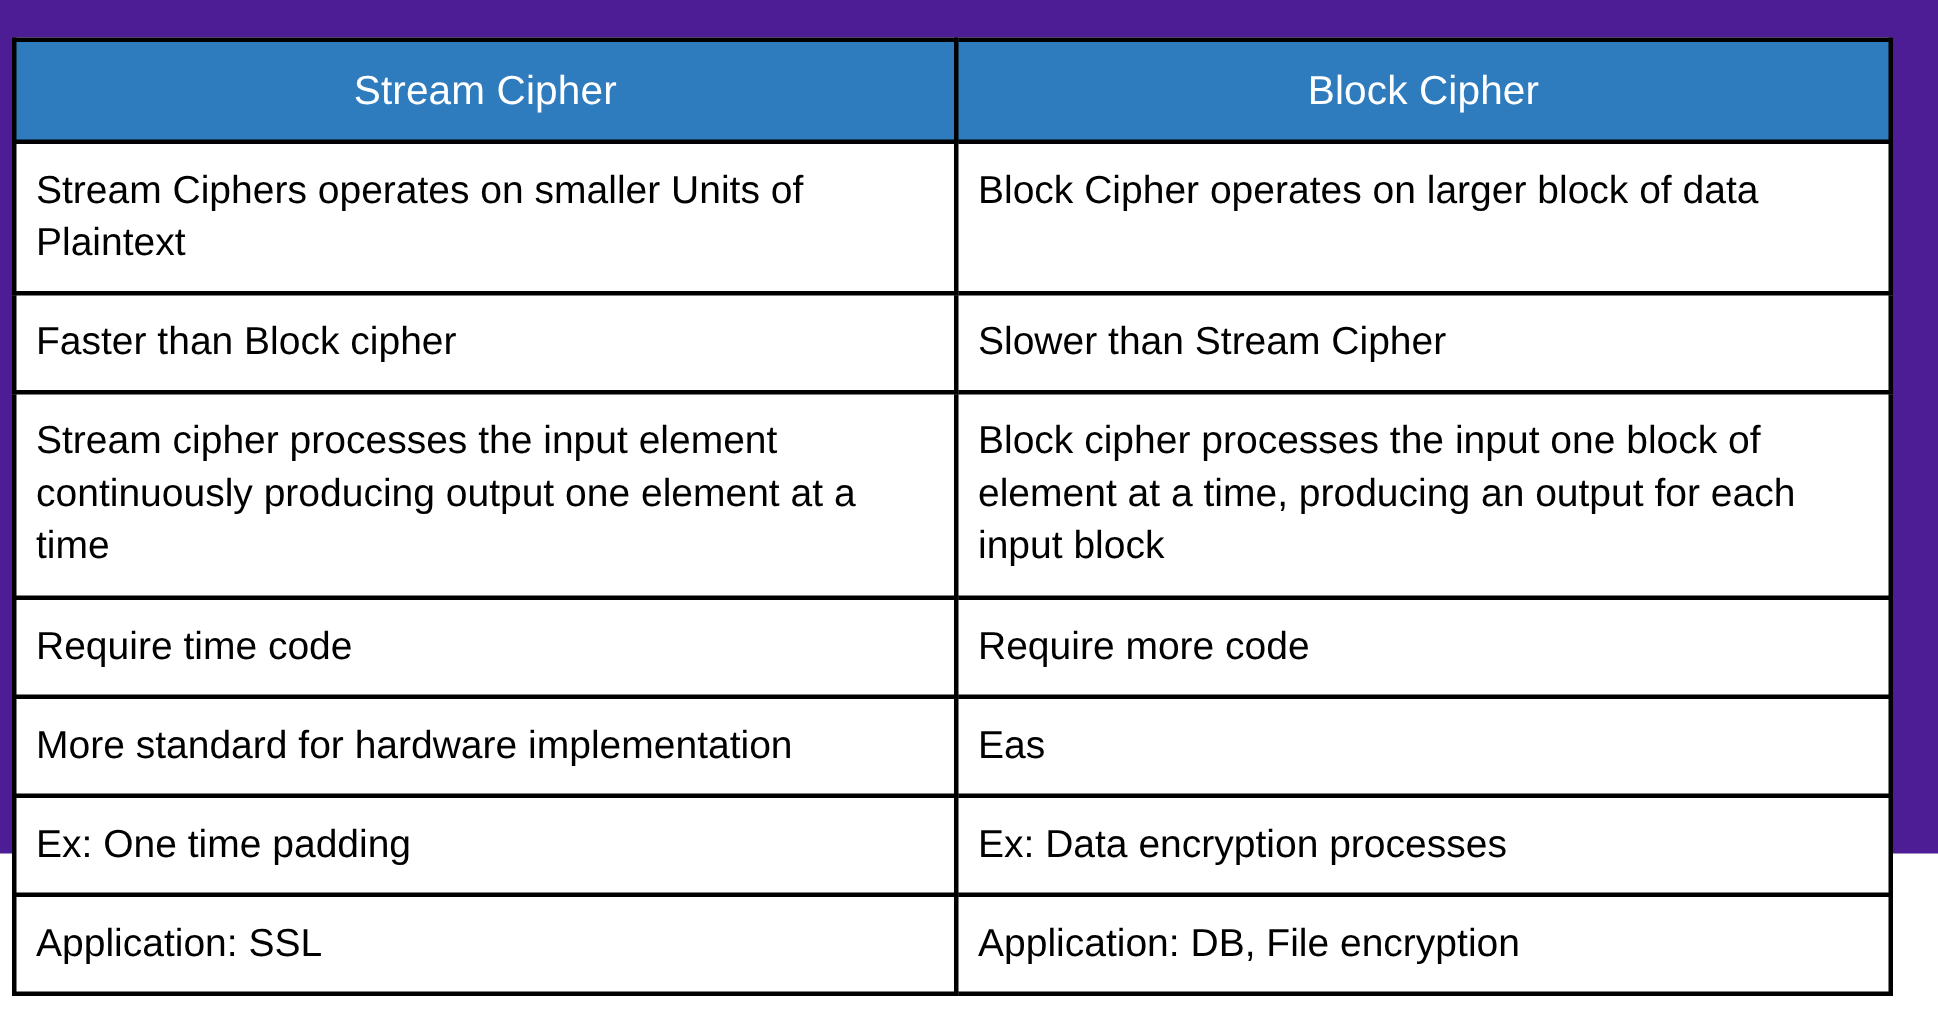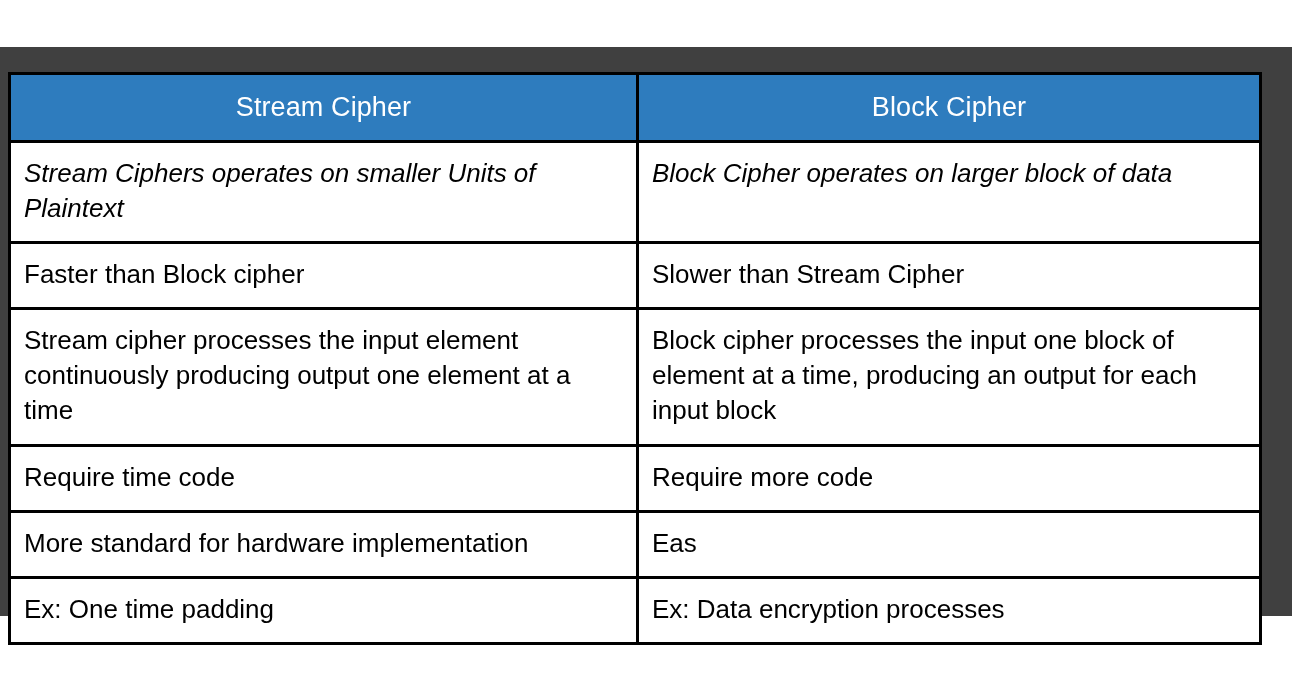--- a/index.html
+++ b/index.html
@@ -13,22 +13,21 @@
     height: 684px;
     overflow: hidden;
     font-family: "Liberation Sans", sans-serif;
     -webkit-font-smoothing: antialiased;
   }
 
   .page {
     position: relative;
     width: 1292px;
     height: 569px;
-    background: #404040;
-    margin-top: 47px;
+    background: #4c1d95;
   }
 
   .comparison-table {
     position: absolute;
     left: 8px;
     top: 25px;
     width: 1251px;
     border-collapse: collapse;
     table-layout: fixed;
     background: #ffffff;
@@ -60,21 +59,21 @@
   .comparison-table tbody td {
     color: #000000;
     font-size: 26px;
     line-height: 35px;
     padding: 13px 14px 14px 13px;
     text-align: left;
     word-wrap: break-word;
   }
 
   
-  tr[data-row="0"] td { height: 101px; font-style: italic; }
+  tr[data-row="0"] td { height: 101px; }
   tr[data-row="1"] td { height: 66px; }
   tr[data-row="2"] td { height: 137px; }
   tr[data-row="3"] td { height: 66px; }
   tr[data-row="4"] td { height: 66px; }
   tr[data-row="5"] td { height: 66px; }
   tr[data-row="6"] td { height: 66px; }
 
   .cell-text {
     display: block;
   }
@@ -146,17 +145,25 @@
 
       <tr data-row="5">
         <td style="border-color: rgb(0, 0, 0);">
           <span class="cell-text">Ex: One time padding</span>
         </td>
         <td style="border-color: rgb(0, 0, 0);">
           <span class="cell-text">Ex: Data encryption processes</span>
         </td>
       </tr>
 
+      <tr data-row="6">
+        <td style="border-color: rgb(0, 0, 0);">
+          <span class="cell-text">Application: SSL</span>
+        </td>
+        <td style="border-color: rgb(0, 0, 0);">
+          <span class="cell-text">Application: DB, File encryption</span>
+        </td>
+      </tr>
 
     </tbody>
   </table>
 
 </div>
 
 </body></html>

